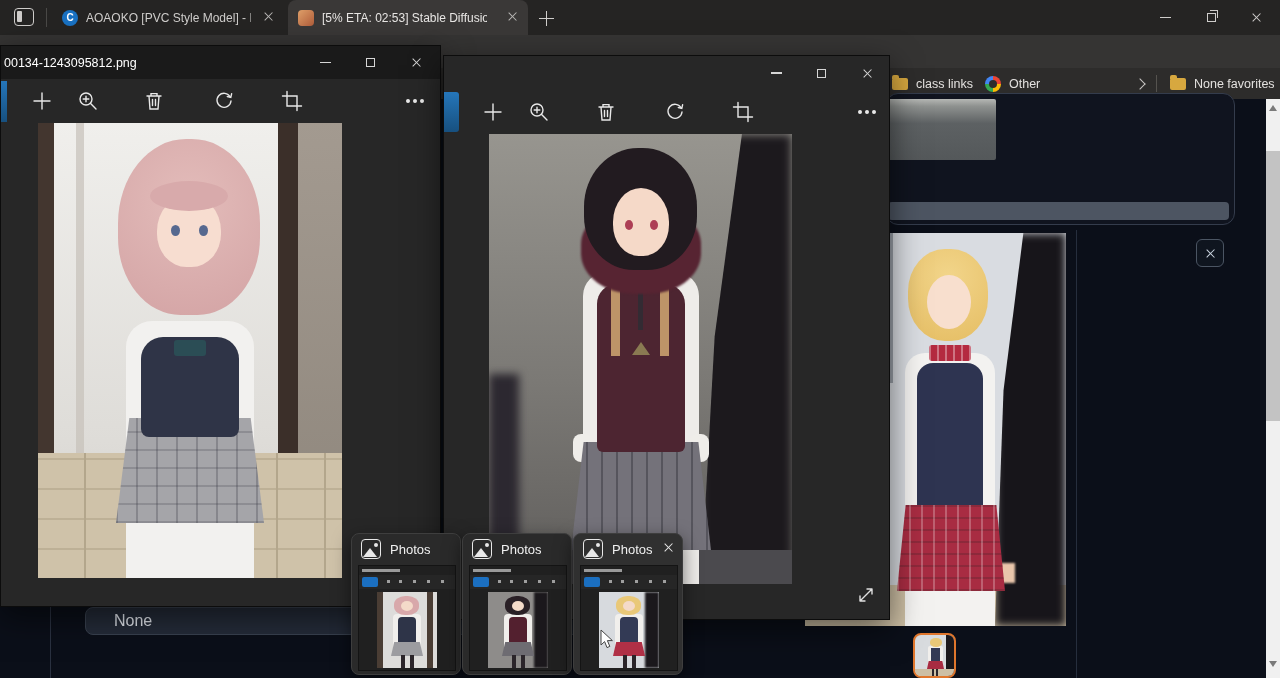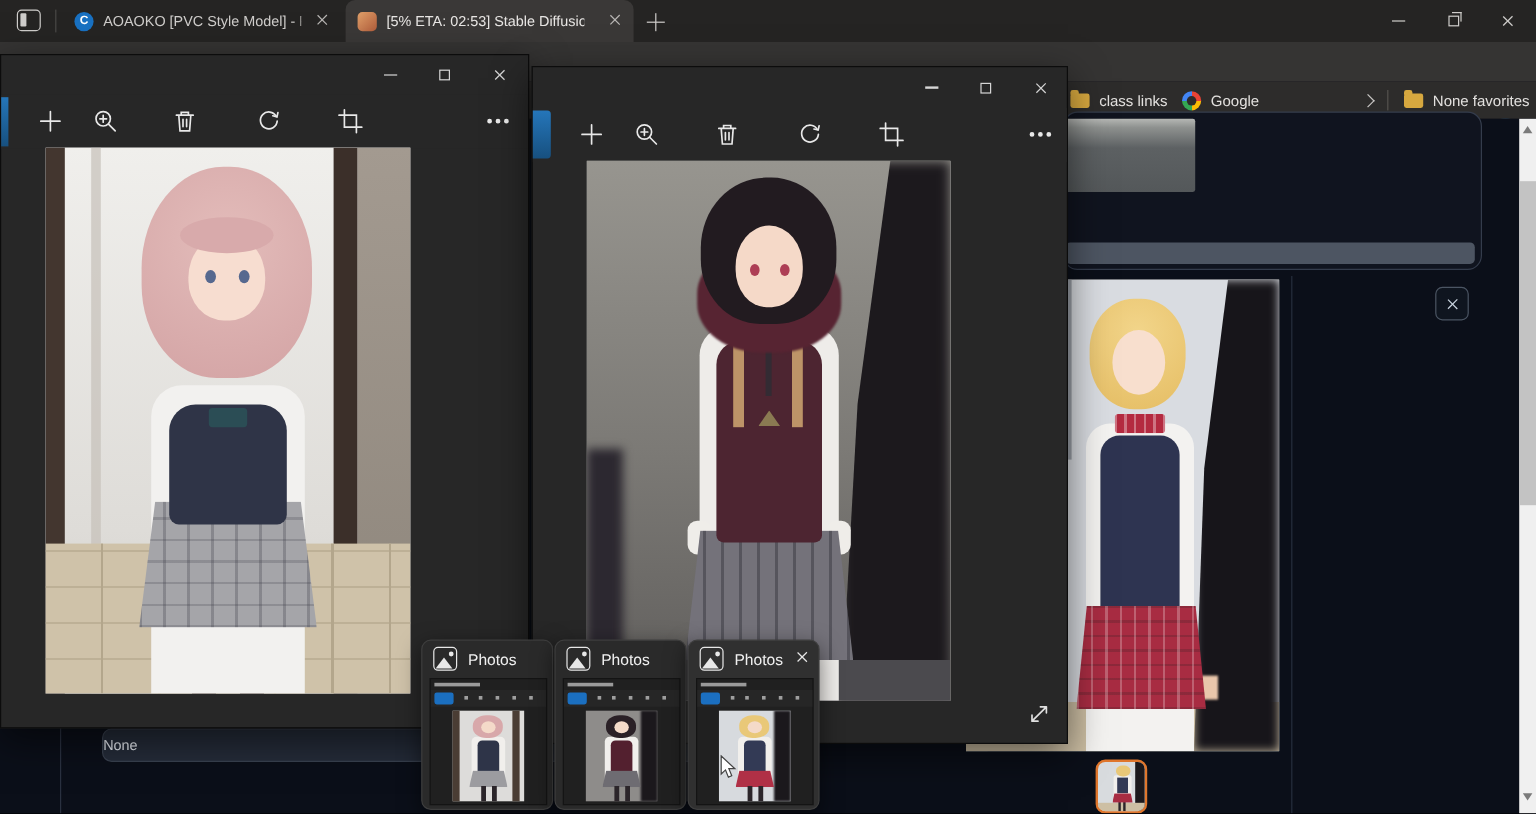--- a/index.html
+++ b/index.html
@@ -61,21 +61,21 @@
   .page{left:0;top:99px;width:1280px;height:579px;background:#0b0f19;}
   .vline50{left:50px;top:501px;width:1px;height:78px;background:#2a3140;}
   .panelbox{left:886px;top:-6px;width:347px;height:130px;border:1px solid #343c4c;border-radius:12px;background:#10141f;}
   .graybox{left:888px;top:0px;width:108px;height:61px;border-radius:2px;
            background:linear-gradient(180deg,#b5b7b4 0,#8e918f 12%,#5d6163 40%,#54585a 100%);}
   .slatebar{left:888px;top:103px;width:341px;height:18px;border-radius:4px;background:#4d5562;}
   .xbtn{left:1196px;top:140px;width:26px;height:26px;border:1px solid #4b5563;border-radius:6px;
         background:rgba(17,22,33,.85);color:#cbd5e1;display:flex;align-items:center;justify-content:center;}
   .vdivider{left:1076px;top:131px;width:1px;height:448px;background:#262e3d;}
   .nonedrop{left:85px;top:508px;width:515px;height:28px;background:#242b38;border:1px solid #39414f;
-            border-radius:8px;color:#e3e7ee;font-size:12px;display:flex;align-items:center;box-sizing:border-box;}
+            border-radius:8px;color:#e3e7ee;font-size:16px;display:flex;align-items:center;padding-left:28px;box-sizing:border-box;}
   .thumbsel{left:913px;top:534px;width:43px;height:45px;border:2px solid #e0762c;border-radius:8px;
             box-sizing:border-box;overflow:hidden;background:#d8dbde;}
   .scroll{left:1266px;top:0;width:14px;height:579px;background:#f0f0f0;}
   .scrthumb{left:0;top:52px;width:14px;height:270px;background:#c3c3c3;}
   .tri-up{left:3px;top:6px;width:0;height:0;border-left:4px solid transparent;border-right:4px solid transparent;border-bottom:6px solid #7a7a7a;}
   .tri-dn{left:3px;top:562px;width:0;height:0;border-left:4px solid transparent;border-right:4px solid transparent;border-top:6px solid #7a7a7a;}
   
   .pwin{background:#272727;box-shadow:0 10px 30px rgba(0,0,0,.55);border:1px solid #0c0c0c;box-sizing:border-box;}
   .pwin1{left:0px;top:45px;width:441px;height:562px;z-index:10;}
   .pwin2{left:443px;top:55px;width:447px;height:565px;z-index:20;}
@@ -260,21 +260,21 @@
     <div class="abs ext bing" style="left:1242px;width:25px;height:25px;top:39px;">b</div>
   </div>
 
   <div class="abs favbar">
     <div class="abs favitem" style="left:892px;">
       <span class="folder"></span>
       <span>class links</span>
     </div>
     <div class="abs favitem" style="left:985px;">
       <span class="gring"></span>
-      <span>Google</span>
+      <span>Other</span>
     </div>
     <div class="abs favitem" style="left:1136px;color:#c9c7c5;">
         <span class="chev"></span>
       </div>
     <div class="abs" style="left:1156px;top:7px;width:1px;height:17px;background:#55534f;"></div>
     <div class="abs favitem" style="left:1170px;">
       <span class="folder"></span>
       <span>None favorites</span>
     </div>
   </div>
@@ -322,20 +322,23 @@
     </div>
 
     <div class="abs scroll">
       <div class="abs scrthumb"></div>
       <div class="abs tri-up"></div>
       <div class="abs tri-dn"></div>
     </div>
   </div>
 
   <div class="abs pwin pwin1">
+    <div class="abs ptitle">
+      <span style="padding-left:3px;white-space:nowrap;">00134-1243095812.png</span>
+    </div>
     <div class="abs pctl" style="left:307px;">
         <span class="dash"></span>
       </div>
     <div class="abs pctl" style="left:352px;">
         <span class="sq"></span>
       </div>
     <div class="abs pctl" style="left:398px;">
         <span class="xmark"></span>
       </div>
 

